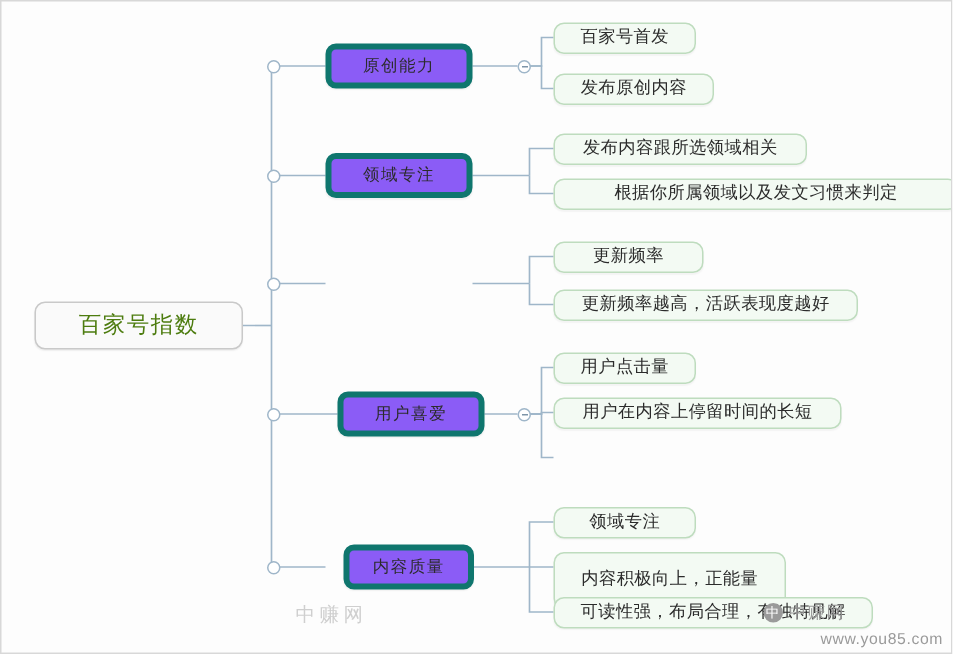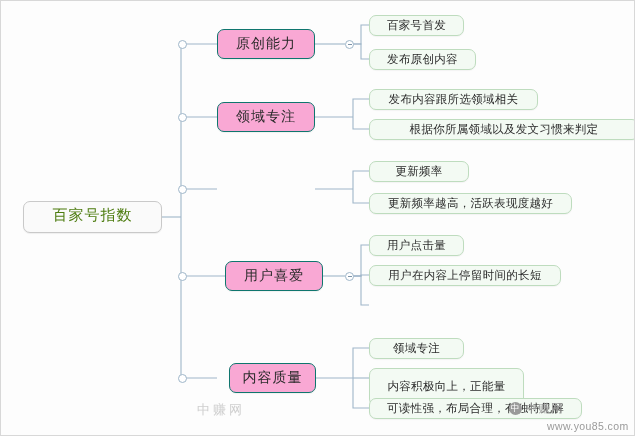--- a/index.html
+++ b/index.html
@@ -28,35 +28,34 @@
   .node {
     position: absolute;
     box-sizing: border-box;
     display: flex;
     align-items: center;
     justify-content: center;
     text-align: left;
     white-space: nowrap;
     border-radius: 7px;
     line-height: 1.15;
-    font-family: Liberation Mono, monospace;
   }
   .root-node {
     background: #fafafa;
     border: 1px solid #c9c9c9;
     color: #4d7c0f;
     font-size: 15px;
     letter-spacing: 1px;
     box-shadow: 0 1px 1px rgba(0,0,0,0.06);
   }
   .branch-node {
-    background: #f9a8d4;
-    border: 1px solid #0f766e;
+    background: #8b5cf6;
+    border: 4px solid #0f766e;
     color: #2b2b2b;
-    font-size: 14px;
+    font-size: 11px;
     letter-spacing: 1px;
     box-shadow: 0 1px 1px rgba(0,0,0,0.05);
   }
   .leaf-node {
     background: #f3faf3;
     border: 1px solid #bedcbe;
     color: #2b2b2b;
     font-size: 11.5px;
     letter-spacing: 0.3px;
     padding: 0 7px;

